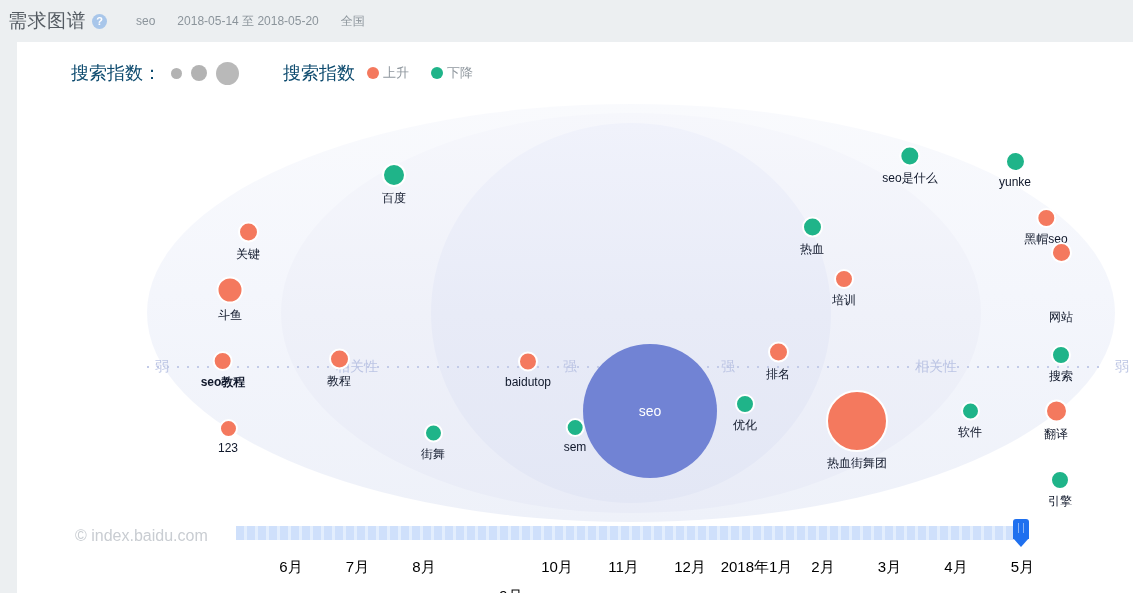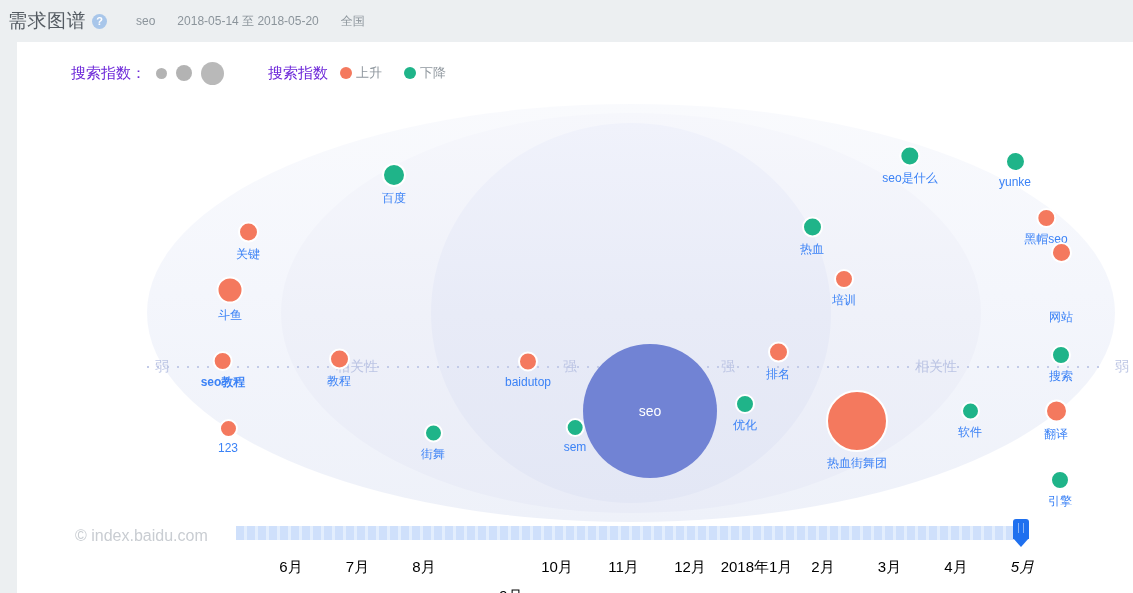--- a/index.html
+++ b/index.html
@@ -59,21 +59,21 @@
     background: #ffffff;
   }
 
   
   #legend {
     position: absolute; left: 54px; top: 18px;
     display: flex; align-items: center;
     height: 26px;
   }
   .legend-label {
-    font-size: 15px; color: #6d28d9;
+    font-size: 18px; color: #0c4a6e;
   }
   #index-dots {
     display: flex; align-items: center; margin-left: 4px;
   }
   .gdot { background: #b3b3b3; border-radius: 50%; display: inline-block; }
   .gdot.s1 { width: 11px; height: 11px; margin-left: 6px; }
   .gdot.s2 { width: 16px; height: 16px; margin-left: 9px; }
   .gdot.s3 { width: 23px; height: 23px; margin-left: 9px; background: #b9b9b9; }
   #trend-group { display: flex; align-items: center; margin-left: 44px; }
   .tdot { width: 12px; height: 12px; border-radius: 50%; display: inline-block; }
@@ -132,21 +132,21 @@
     display: flex; flex-direction: column; align-items: center;
     cursor: pointer;
   }
   .bubble {
     border-radius: 50%;
     border: 2px solid #ffffff;
   }
   .node-label {
     margin-top: 3px;
     font-size: 12px;
-    color: #3b82f6;
+    color: #0f172a;
     white-space: nowrap;
   }
   #center-node {
     position: absolute;
     transform: translate(-50%, -50%);
     left: 633px; top: 323px;
     width: 134px; height: 134px;
     border-radius: 50%;
     background: #7183d4;
     display: flex; align-items: center; justify-content: center;
@@ -368,18 +368,18 @@
           <div class="tick-label" style="left: 340.5px;">7月</div>
           <div class="tick-label" style="left: 407px;">8月</div>
           <div class="tick-label" style="left: 494px; margin-top: 29px;">9月</div>
           <div class="tick-label" style="left: 540px; text-align: right;">10月</div>
           <div class="tick-label" style="left: 606.5px;">11月</div>
           <div class="tick-label" style="left: 673px;">12月</div>
           <div class="tick-label" style="left: 739.5px;">2018年1月</div>
           <div class="tick-label" style="left: 806px;">2月</div>
           <div class="tick-label" style="left: 872.5px;">3月</div>
           <div class="tick-label" style="left: 939px;">4月</div>
-          <div class="tick-label" style="left: 1005.5px; font-style: italic;">5月</div>
+          <div class="tick-label" style="left: 1005.5px;">5月</div>
         </div>
     </div>
 
   </div>
 </div>
 
 </body></html>

